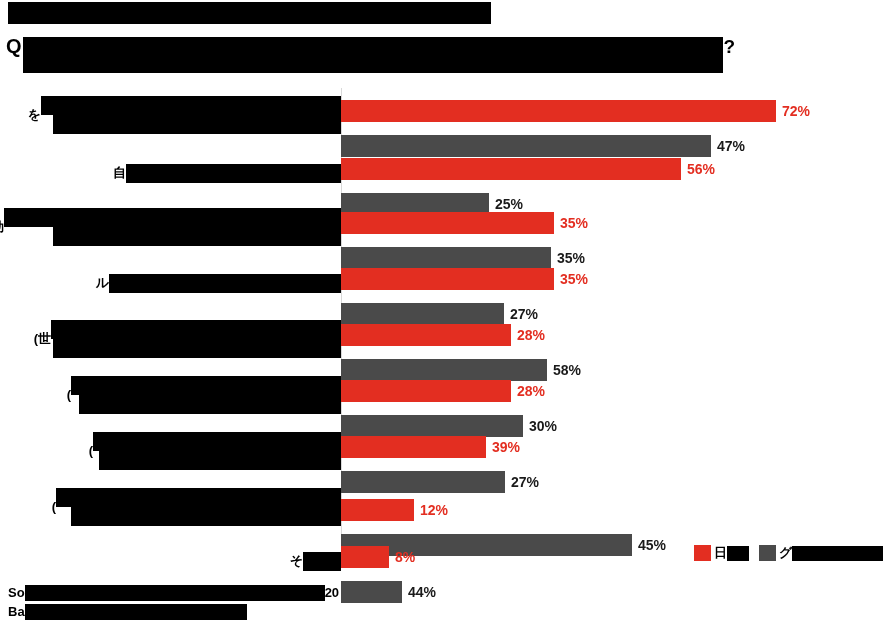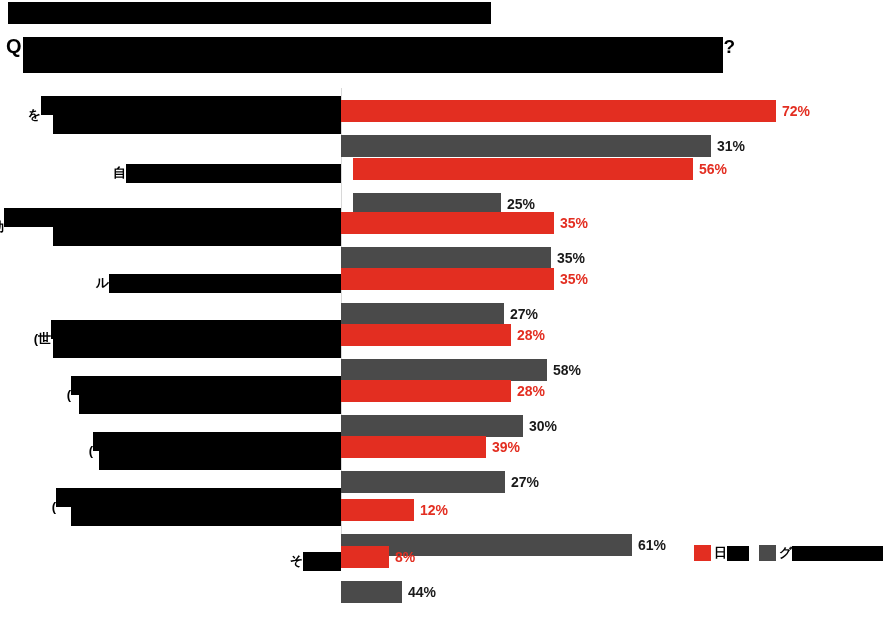--- a/index.html
+++ b/index.html
@@ -189,30 +189,30 @@
           <span class="cat-glyph">を</span>
           <span style="display: inline-block; text-align: right;"><span class="redact" style="width: 300px; height: 19px;"></span><br><span class="redact" style="width: 288px; height: 19px;"></span></span>
         </div>
         <div class="bars" style="top: 1px;">
           <div class="bar-row">
             <span class="bar red" style="width: 435px;"></span>
             <span class="bar-val red">72%</span>
           </div>
           <div class="bar-row">
             <span class="bar gray" style="width: 370px;"></span>
-            <span class="bar-val gray">31%</span>
+            <span class="bar-val gray">47%</span>
           </div>
         </div>
       </div>
       <div class="grp" style="top: 62px; height: 46px;">
         <div class="cat-label">
           <span class="cat-glyph">自</span>
           <span style="display: inline-block; text-align: right;"><span class="redact" style="width: 215px; height: 19px;"></span></span>
         </div>
-        <div class="bars" style="top: 1px; margin-left: 12px;">
+        <div class="bars" style="top: 1px;">
           <div class="bar-row">
             <span class="bar red" style="width: 340px;"></span>
             <span class="bar-val red">56%</span>
           </div>
           <div class="bar-row">
             <span class="bar gray" style="width: 148px;"></span>
             <span class="bar-val gray">25%</span>
           </div>
         </div>
       </div>
@@ -301,21 +301,21 @@
           <span class="cat-glyph">(</span>
           <span style="display: inline-block; text-align: right;"><span class="redact" style="width: 285px; height: 19px;"></span><br><span class="redact" style="width: 270px; height: 19px;"></span></span>
         </div>
         <div class="bars" style="top: 8px;">
           <div class="bar-row">
             <span class="bar red" style="width: 73px;"></span>
             <span class="bar-val red">12%</span>
           </div>
           <div class="bar-row">
             <span class="bar gray" style="width: 291px;"></span>
-            <span class="bar-val gray">61%</span>
+            <span class="bar-val gray">45%</span>
           </div>
         </div>
       </div>
       <div class="grp" style="top: 450px; height: 46px;">
         <div class="cat-label">
           <span class="cat-glyph">そ</span>
           <span style="display: inline-block; text-align: right;"><span class="redact" style="width: 38px; height: 19px;"></span></span>
         </div>
         <div class="bars" style="top: 1px;">
           <div class="bar-row">
@@ -334,14 +334,25 @@
       <div class="legend-item">
         <span class="swatch red"></span>
         <span class="legend-text">日<span class="redact" style="width: 22px; height: 15px;"></span></span>
       </div>
       <div class="legend-item">
         <span class="swatch gray"></span>
         <span class="legend-text">グ<span class="redact" style="width: 100px; height: 15px;"></span></span>
       </div>
     </div>
 
+  <div id="footer">
+      <div class="foot-line">
+        <span class="foot-pre">So</span>
+        <span class="redact" style="width: 300px; height: 16px;"></span>
+        <span class="foot-post">20</span>
+      </div>
+      <div class="foot-line">
+        <span class="foot-pre">Ba</span>
+        <span class="redact" style="width: 222px; height: 16px;"></span>
+      </div>
+    </div>
 
 </div>
 
 </body></html>

